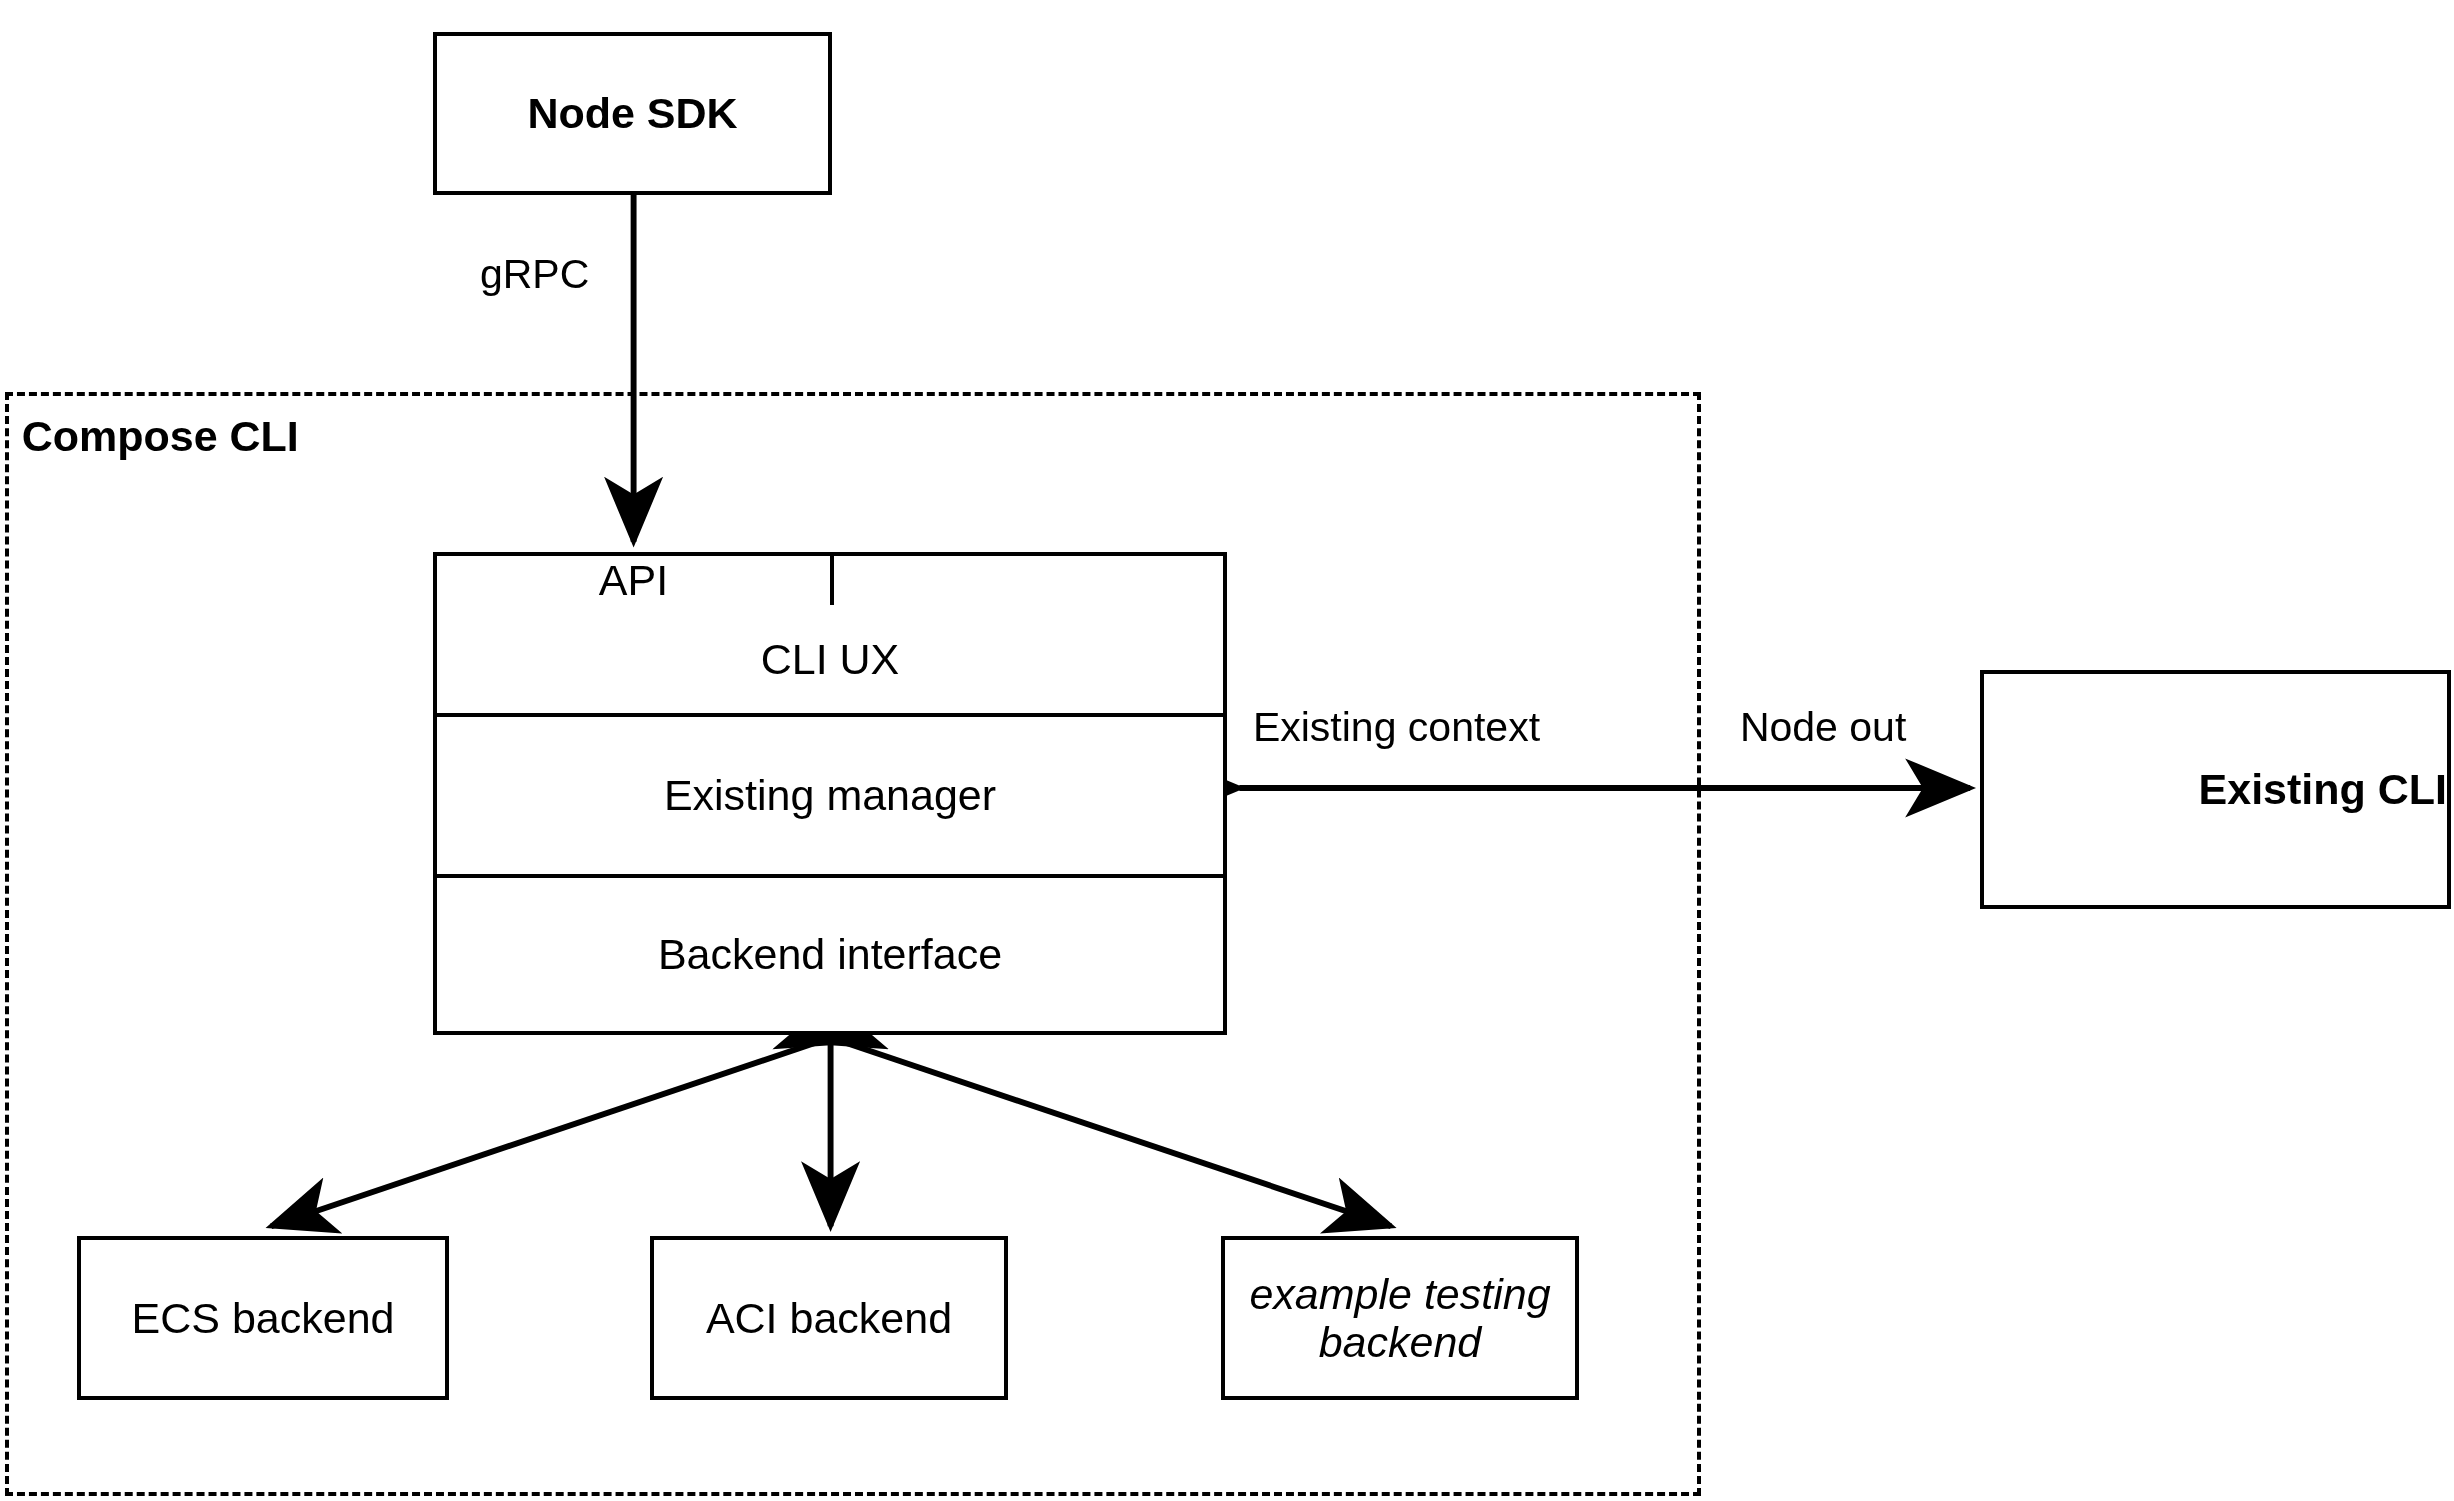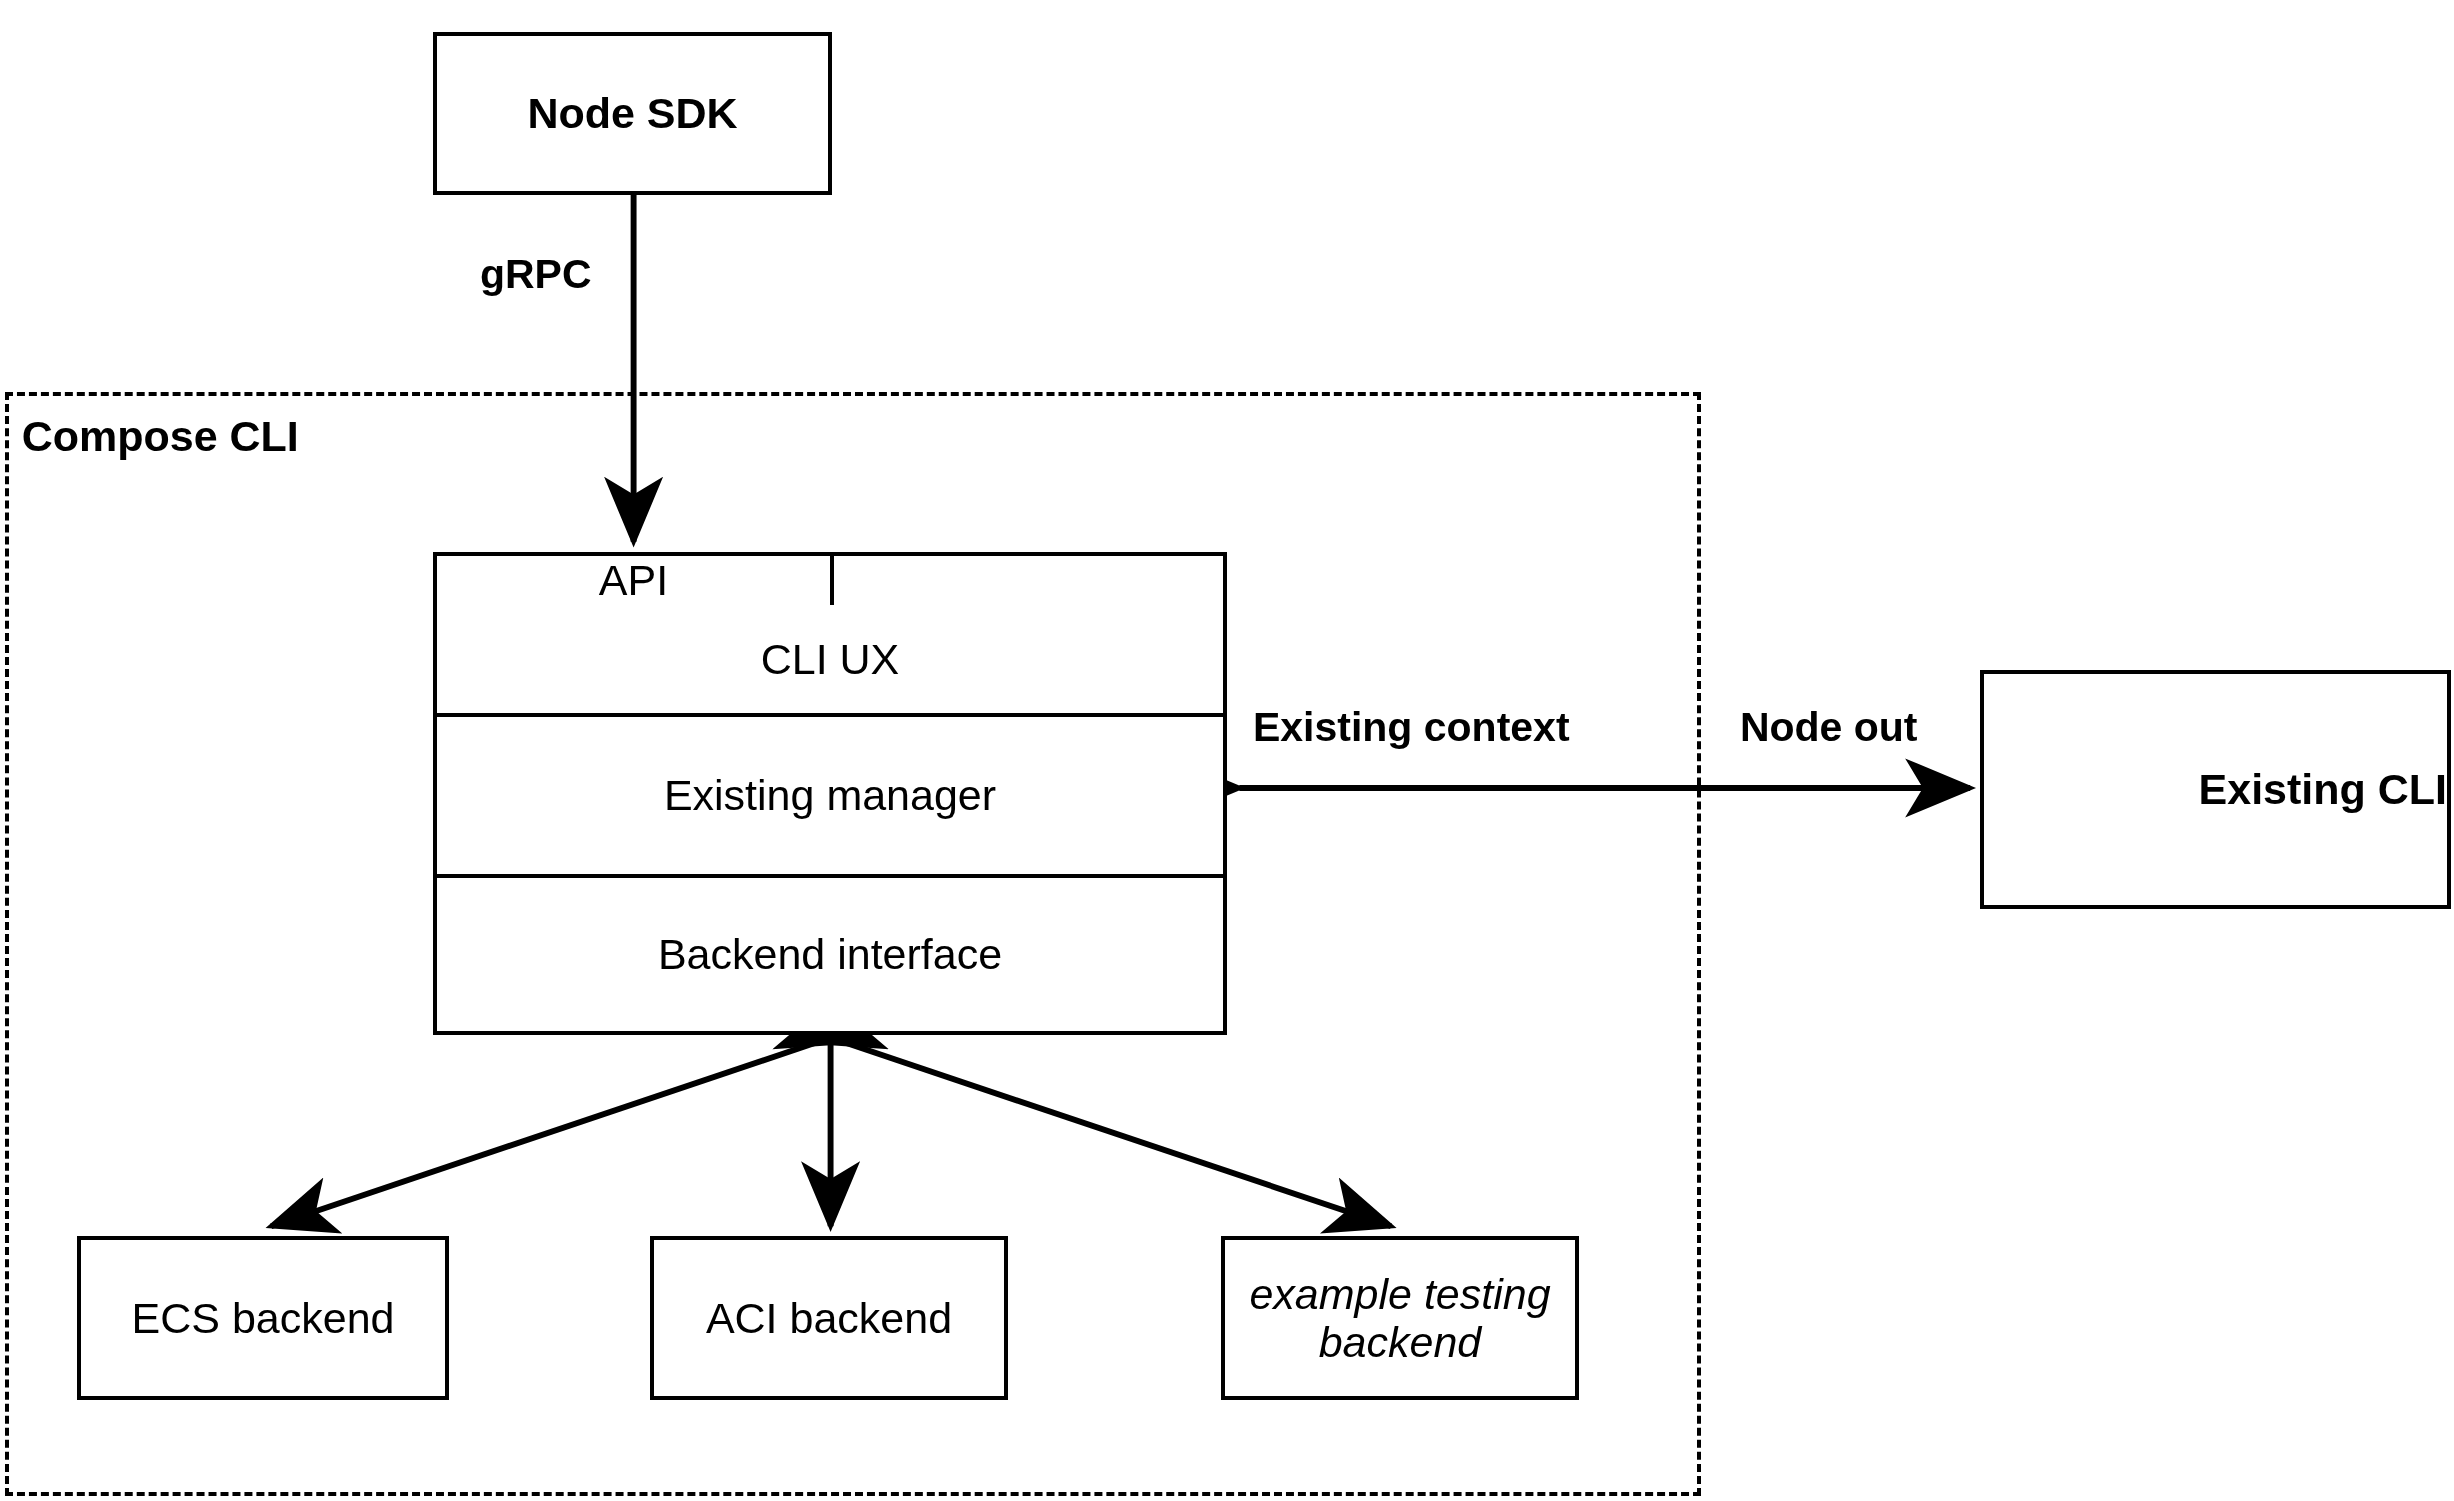--- a/index.html
+++ b/index.html
@@ -85,21 +85,20 @@
   .stack-cell.last {
     border-right: none;
   }
   .edge-label {
     position: absolute;
     font-size: 41px;
     color: #000000;
     white-space: nowrap;
     background: #ffffff;
     padding: 0 3.9px;
-    font-weight: bold;
   }
 </style>
 </head>
 <body>
 
 <div id="diagram-root">
 
   <svg id="diagram-svg" viewBox="0 0 2492 1524">
     <defs>
       <marker id="arrow-end" markerWidth="14" markerHeight="14" refX="11" refY="5" orient="auto" markerUnits="strokeWidth">

